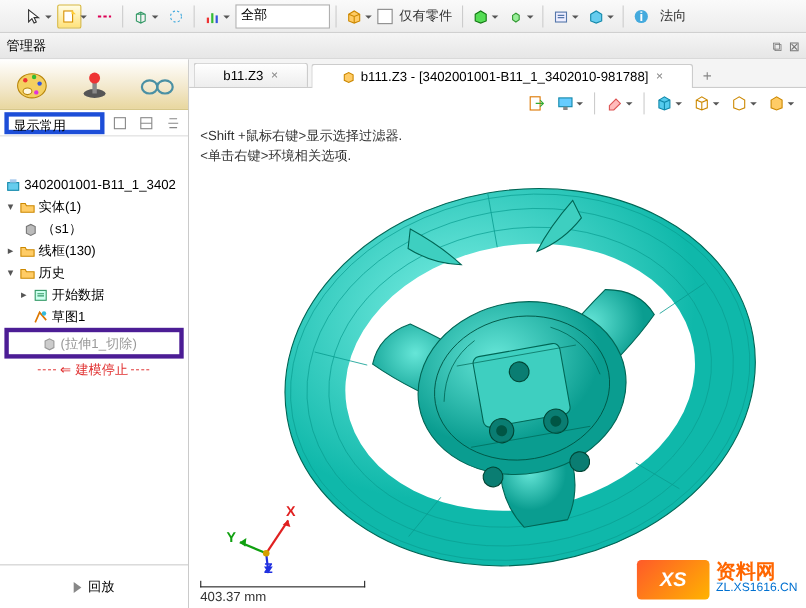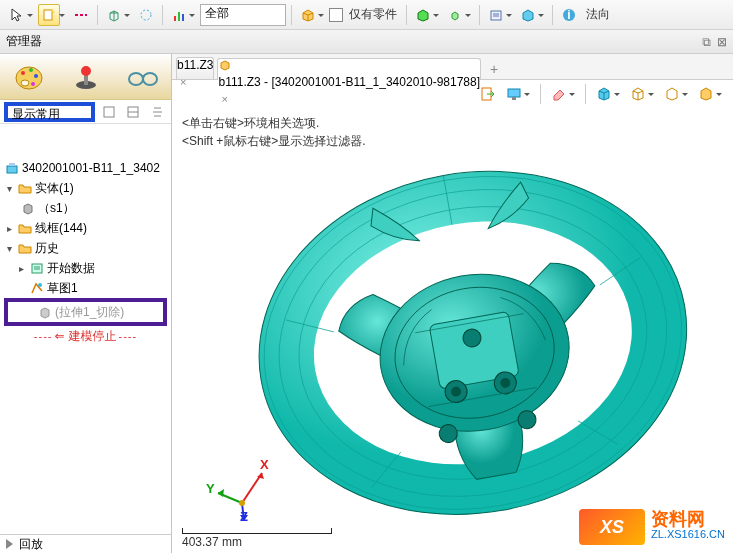--- a/index.html
+++ b/index.html
@@ -1,18 +1,18 @@
 <!DOCTYPE html>
 <html><head>
 <meta charset="utf-8">
 <style>
 * { margin: 0; padding: 0; box-sizing: border-box; font-family: "Microsoft YaHei", Arial, sans-serif; font-size: 12px; }
 body { width: 733px; height: 553px; background: #fff; overflow: hidden; position: relative; }
 
-.toolbar-top { height: 30px; display: flex; align-items: center; padding: 2px 6px; gap: 2px; border-bottom: 1px solid #d0d0d0; background: linear-gradient(#fafafa,#ececec); }
+.toolbar-top { height: 30px; display: flex; align-items: center; padding: 2px 20px; gap: 2px; border-bottom: 1px solid #d0d0d0; background: linear-gradient(#fafafa,#ececec); }
 .tb-btn { width: 22px; height: 22px; display: inline-flex; align-items: center; justify-content: center; border: 1px solid transparent; border-radius: 2px; cursor: pointer; position: relative; }
 .tb-btn.dd::after { content: ""; position: absolute; right: -6px; top: 9px; border: 3px solid transparent; border-top-color: #555; }
 .tb-btn.dd { margin-right: 8px; }
 .tb-sep { width: 1px; height: 20px; background: #ccc; margin: 0 3px; }
 .tb-select { height: 22px; border: 1px solid #b0b0b0; padding: 0 14px 0 4px; background: #fff; position: relative; }
 .tb-check { width: 14px; height: 14px; border: 1px solid #888; background: #fff; display: inline-block; }
 .tb-label { padding: 0 4px; color: #333; }
 
 .manager-header { height: 24px; display: flex; align-items: center; justify-content: space-between; padding: 0 6px; background: linear-gradient(#f5f5f5,#e6e6e6); border-bottom: 1px solid #ccc; }
 .manager-header .icons { display: flex; gap: 6px; color: #777; }
@@ -30,26 +30,26 @@
 .tree-row { display: flex; align-items: center; height: 20px; padding-left: 4px; gap: 2px; cursor: pointer; white-space: nowrap; }
 .tw { width: 11px; height: 11px; display: inline-flex; align-items: center; justify-content: center; color: #555; font-size: 10px; }
 .node-ico { width: 16px; height: 16px; display: inline-flex; align-items: center; justify-content: center; }
 .indent1 { padding-left: 16px; }
 .indent2 { padding-left: 20px; }
 .highlight-box { border: 4px solid #4c1d95; margin: 0 4px; }
 .stop-row { color: #e03030; display: flex; align-items: center; justify-content: center; height: 20px; font-size: 11px; }
 .stop-row::before, .stop-row::after { content: "----"; color: #e03030; margin: 0 2px; letter-spacing: 1px; }
 .stop-arrow { color: #e03030; margin-right: 4px; }
 
-.replay { height: 19px; display: flex; align-items: center; padding: 0 6px; border-top: 1px solid #ccc; gap: 6px; }
+.replay { height: 40px; display: flex; align-items: center; padding: 0 6px; border-top: 1px solid #ccc; gap: 6px; justify-content: center; }
 .tri { width: 0; height: 0; border-top: 5px solid transparent; border-bottom: 5px solid transparent; border-left: 7px solid #888; }
 
 .right { flex: 1; position: relative; background: #fff; display: flex; flex-direction: column; }
 .tabbar { height: 26px; display: flex; align-items: flex-end; padding: 0 4px; gap: 3px; border-bottom: 1px solid #ccc; background: #f4f4f4; }
-.tab { height: 22px; padding: 0 0; display: flex; align-items: flex-start; gap: 4px; border: 1px solid #ccc; border-bottom: none; border-radius: 3px 3px 0 0; background: linear-gradient(#fff,#ededed); cursor: pointer; flex-direction: column; }
+.tab { height: 22px; padding: 0 26px; display: flex; align-items: center; gap: 4px; border: 1px solid #ccc; border-bottom: none; border-radius: 3px 3px 0 0; background: linear-gradient(#fff,#ededed); cursor: pointer; }
 .tab.active { background: #fff; position: relative; top: 1px; }
 .tab .x { color: #888; font-size: 11px; margin-left: 3px; }
 .tab-add { width: 20px; height: 20px; display: flex; align-items: center; justify-content: center; color: #888; font-size: 14px; cursor: pointer; }
 .tab-ico { width: 14px; height: 14px; display: flex; align-items: center; justify-content: center; }
 
 .view-tools { height: 28px; display: flex; align-items: center; justify-content: flex-end; padding: 0 8px; gap: 4px; }
 
 .canvas { flex: 1; position: relative; background: #fff; overflow: hidden; }
 .hint-text { position: absolute; left: 10px; top: 6px; color: #333; line-height: 18px; }
 
@@ -239,21 +239,21 @@
           </span>
         <span>（s1）</span>
       </div>
       <div class="tree-row">
         <span class="tw">▸</span>
         <span class="node-ico">
             <svg width="14" height="14">
               <path d="M1 4 L5 4 L6 6 L13 6 L13 12 L1 12 Z" fill="#fc6" stroke="#c80"></path>
             </svg>
           </span>
-        <span>线框(144)</span>
+        <span>线框(130)</span>
       </div>
       <div class="tree-row">
         <span class="tw">▾</span>
         <span class="node-ico">
             <svg width="14" height="14">
               <path d="M1 4 L5 4 L6 6 L13 6 L13 12 L1 12 Z" fill="#fc6" stroke="#c80"></path>
             </svg>
           </span>
         <span>历史</span>
       </div>
@@ -356,22 +356,22 @@
         </div>
       <div class="tb-btn dd">
           <svg width="16" height="16">
             <path d="M3 5 L8 2 L13 5 L13 12 L8 14 L3 12 Z" fill="#fc6" stroke="#c80"></path>
           </svg>
         </div>
     </div>
 
     <div class="canvas">
       <div class="hint-text">
+        <div>&lt;Shift +鼠标右键&gt;显示选择过滤器.</div>
         <div>&lt;单击右键&gt;环境相关选项.</div>
-        <div>&lt;Shift +鼠标右键&gt;显示选择过滤器.</div>
       </div>
 
       <svg class="wheel-img" viewBox="0 0 480 400">
         <defs>
           <radialGradient id="rimg" cx="40%" cy="30%">
               <stop offset="0%" stop-color="#7ef0e5"></stop>
               <stop offset="100%" stop-color="#0fb8aa"></stop>
             </radialGradient>
           <radialGradient id="hubg" cx="40%" cy="30%">
               <stop offset="0%" stop-color="#66e6d8"></stop>

